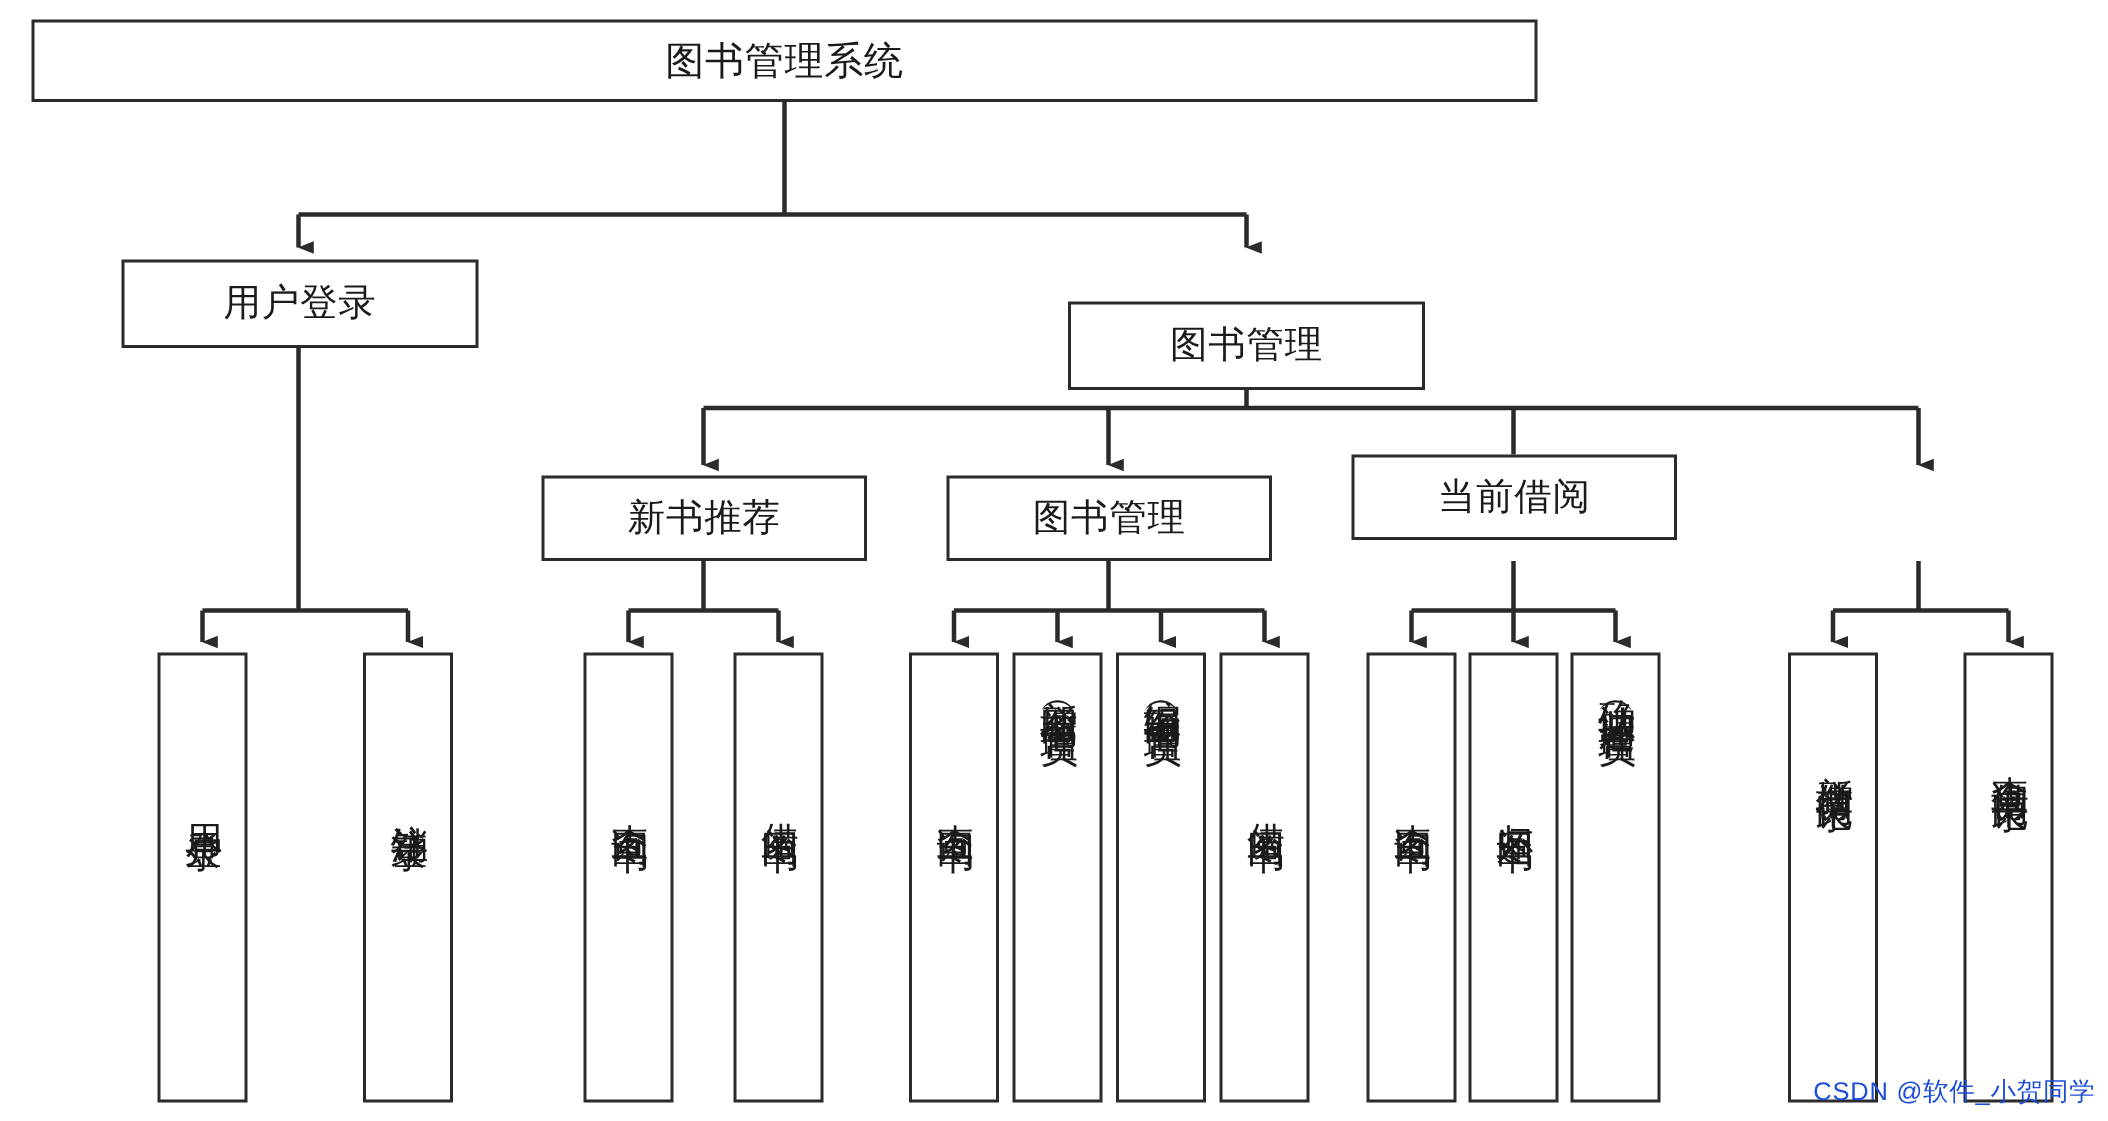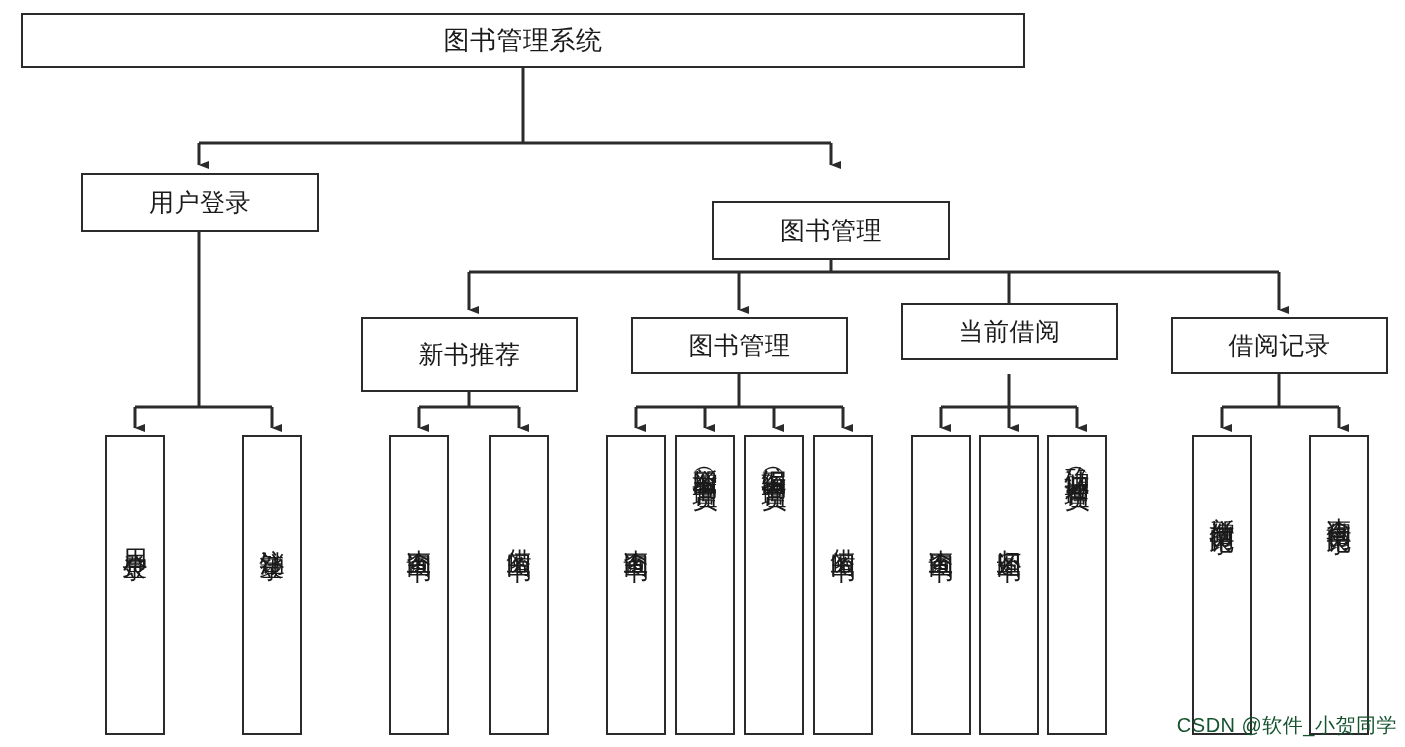--- a/index.html
+++ b/index.html
@@ -61,22 +61,22 @@
     text-orientation: upright;
     font-size: 25px;
     letter-spacing: 3px;
     line-height: 1;
     white-space: nowrap;
   }
   #watermark {
     position: absolute;
     right: 8px;
     bottom: 8px;
-    font-size: 20px;
-    color: #14532d;
+    font-size: 17px;
+    color: #1d4ed8;
     letter-spacing: 0.5px;
     user-select: none;
     white-space: nowrap;
   }
 </style>
 </head>
 <body>
 
 <div id="canvas">
 
@@ -135,35 +135,32 @@
   </div>
 
   <div class="node horiz" style="left:81px; top:173px; width:238px; height:59px;">
     <span class="node-label">用户登录</span>
   </div>
 
   <div class="node horiz" style="left:712px; top:173px; width:238px; height:59px;margin-top:28px;">
     <span class="node-label">图书管理</span>
   </div>
 
-  <div class="node horiz" style="left:361px; top:317px; width:217px; height:75px;">
+  <div class="node horiz" style="left:361px; top:317px; width:217px; height:57px;">
     <span class="node-label">新书推荐</span>
   </div>
 
   <div class="node horiz" style="left:631px; top:317px; width:217px; height:57px;">
     <span class="node-label">图书管理</span>
   </div>
 
   <div class="node horiz" style="left:901px; top:303px; width:217px; height:57px;">
     <span class="node-label">当前借阅</span>
   </div>
 
-  <div class="node horiz" style="left:1171px; top:317px; width:217px; height:57px;">
-    <span class="node-label">借阅记录</span>
-  </div>
 
   <div class="node vert" style="left:105px; top:435px; width:60px; height:300px; padding-top:92px;">
     <span class="node-label">用户登录</span>
   </div>
 
   <div class="node vert" style="left:242px; top:435px; width:60px; height:300px; padding-top:92px;">
     <span class="node-label">注销登录</span>
   </div>
 
   <div class="node vert" style="left:389px; top:435px; width:60px; height:300px; padding-top:92px;">

